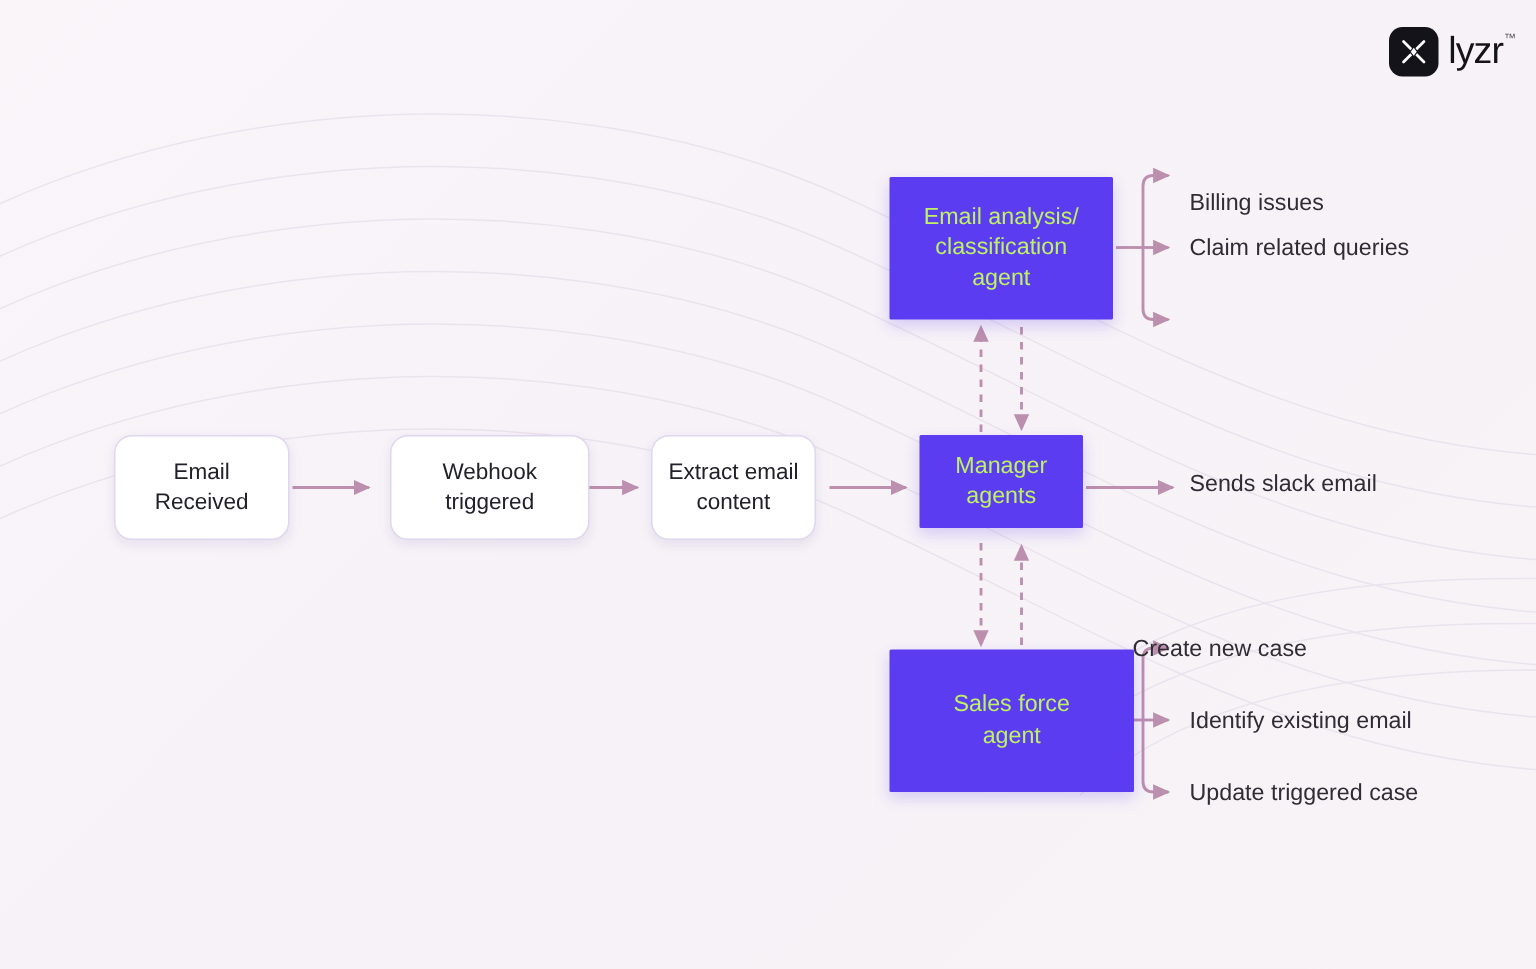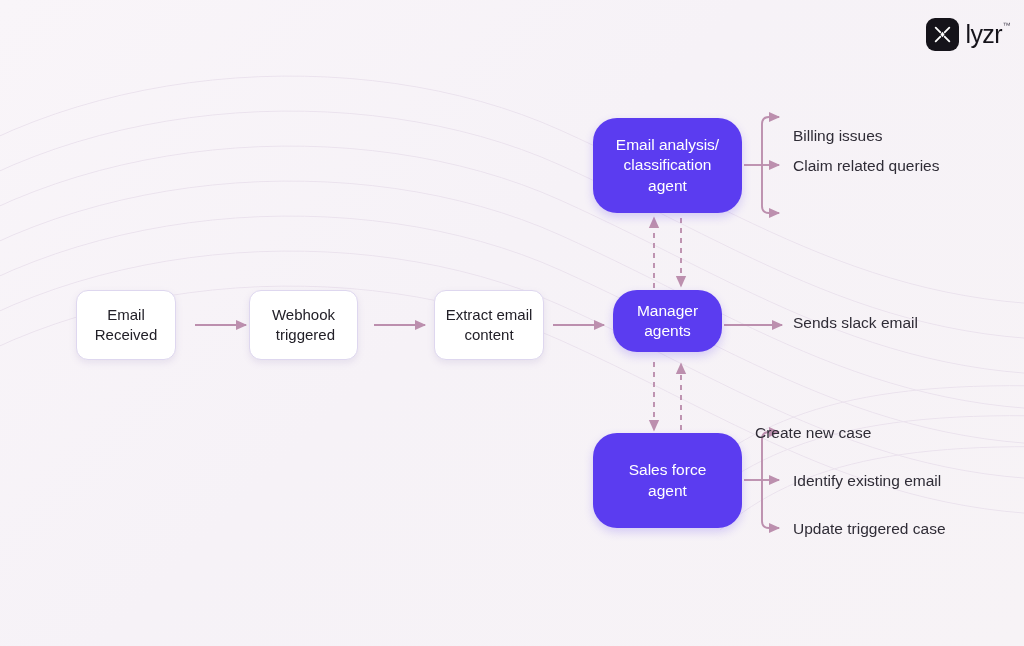--- a/index.html
+++ b/index.html
@@ -37,23 +37,23 @@
   }
   .node-white {
     background: #ffffff;
     border: 1px solid #ded7ef;
     color: #222028;
     font-size: 15px;
     box-shadow: 0 3px 7px rgba(120,100,170,0.13);
   }
   .node-purple {
     background: #5b3cf0;
-    color: #ffffff;
+    color: #bef264;
     font-size: 15.5px;
-    border-radius: 24px;
+    border-radius: 1px;
     box-shadow: 0 4px 10px rgba(91,60,240,0.22);
   }
 
   .branch-label {
     position: absolute;
     font-size: 15.5px;
     color: #2f2c36;
     white-space: nowrap;
     line-height: 1;
   }
@@ -133,47 +133,47 @@
     </g>
 
     <g stroke="#bc8fae" stroke-width="1.9" fill="none" stroke-dasharray="5 5">
       <line x1="654" y1="288" x2="654" y2="218" marker-end="url(#ahd)"></line>
       <line x1="681" y1="218" x2="681" y2="286" marker-end="url(#ahd)"></line>
       <line x1="654" y1="362" x2="654" y2="430" marker-end="url(#ahd)"></line>
       <line x1="681" y1="430" x2="681" y2="364" marker-end="url(#ahd)"></line>
     </g>
   </svg>
 
-  <div class="node node-white" style="left:76px; top:290px; width:100px; height:70px;">
+  <div class="node node-white" style="left:76px; top:290px; width:117px; height:70px;">
     <span>Email
 Received</span>
   </div>
 
-  <div class="node node-white" style="left:249px; top:290px; width:109px; height:70px;text-align:right;">
+  <div class="node node-white" style="left:260px; top:290px; width:133px; height:70px;">
     <span>Webhook
 triggered</span>
   </div>
 
   <div class="node node-white" style="left:434px; top:290px; width:110px; height:70px;">
     <span>Extract email
 content</span>
   </div>
 
   <div class="node node-purple" style="left:613px; top:290px; width:109px; height:62px;">
     <span>Manager
 agents</span>
   </div>
 
   <div class="node node-purple" style="left:593px; top:118px; width:149px; height:95px;">
     <span>Email analysis/
 classification
 agent</span>
   </div>
 
-  <div class="node node-purple" style="left:593px; top:433px; width:149px; height:95px;">
+  <div class="node node-purple" style="left:593px; top:433px; width:163px; height:95px;">
     <span>Sales force
 agent</span>
   </div>
 
   <div class="branch-label" style="left:793px; top:110px;margin-top:18px;">Billing issues</div>
   <div class="branch-label" style="left:793px; top:158px;">Claim related queries</div>
   <div class="branch-label" style="left:793px; top:315px;">Sends slack email</div>
   <div class="branch-label" style="left:755px; top:425px;">Create new case</div>
   <div class="branch-label" style="left:793px; top:473px;">Identify existing email</div>
   <div class="branch-label" style="left:793px; top:521px;">Update triggered case</div>

